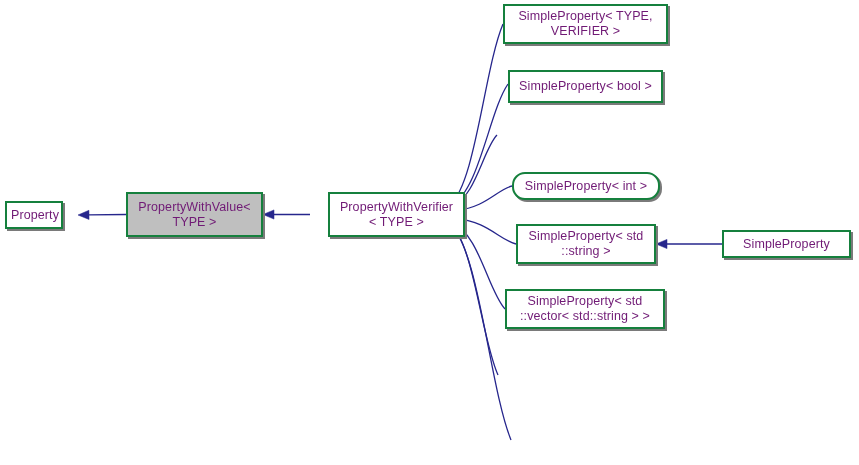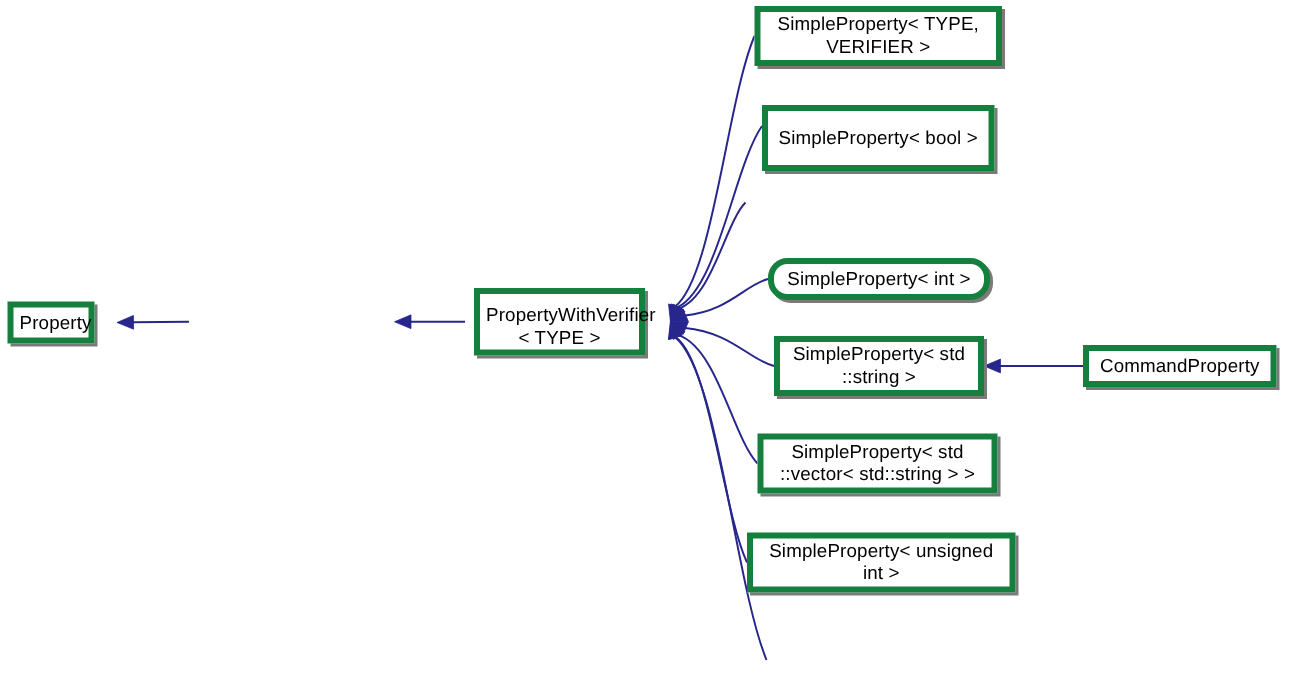--- a/index.html
+++ b/index.html
@@ -20,23 +20,23 @@
     position: absolute;
     left: 0;
     top: 0;
     width: 859px;
     height: 465px;
     pointer-events: none;
   }
   .node {
     position: absolute;
     box-sizing: border-box;
-    border: 4px solid #15803d;
+    border: 2px solid #15803d;
     background: #ffffff;
-    color: #000000;
+    color: #701a75;
     font-size: 12.5px;
     line-height: 15px;
     text-align: center;
     display: flex;
     align-items: center;
     justify-content: center;
     white-space: pre-line;
     letter-spacing: 0.1px;
     box-shadow: 2px 2px 0 0 #7a7a7a;
     z-index: 2;
@@ -73,26 +73,26 @@
       <path d="M 666.5 244 L 722 244" fill="none" stroke="#26268c" stroke-width="1.3"></path>
       <polygon points="0,0 11,-4.6 11,4.6" fill="#26268c" stroke="#26268c" stroke-width="0.5" transform="translate(656,244) rotate(0)"></polygon>
       <path d="M 452.49245203004233 223.44890891101724 C 478.59245203004235 232.89890891101723, 488.4524520300423 291.48890891101723, 505 309" fill="none" stroke="#26268c" stroke-width="1.3"></path>
       <polygon points="0,0 11,-4.6 11,4.6" fill="#26268c" stroke="#26268c" stroke-width="0.5" transform="translate(447,214.5) rotate(58.46020322240016)"></polygon>
       <path d="M 450.1797779330155 224.50694820096055 C 473.1297779330155 240.55694820096056, 481.7997779330155 340.06694820096055, 498 375" fill="none" stroke="#26268c" stroke-width="1.3"></path>
       <polygon points="0,0 11,-4.6 11,4.6" fill="#26268c" stroke="#26268c" stroke-width="0.5" transform="translate(447,214.5) rotate(72.37198063218037)"></polygon>
       <path d="M 449.86681880215014 224.60105687320086 C 478.66681880215015 247.15105687320087, 489.54681880215014 386.96105687320085, 511 440" fill="none" stroke="#26268c" stroke-width="1.3"></path>
       <polygon points="0,0 11,-4.6 11,4.6" fill="#26268c" stroke="#26268c" stroke-width="0.5" transform="translate(447,214.5) rotate(74.15532906917178)"></polygon>
     </svg>
 <div class="node" style="left: 5px; top: 201px; width: 58px; height: 28px;"><span class="node-label">Property</span></div>
-    <div class="node" style="left: 316px; top: 192px; width: 114px; height: 45px; align-items: flex-end;"><span class="node-label">PropertyWithVerifier
+    <div class="node highlight" style="left: 126px; top: 192px; width: 137px; height: 45px;"><span class="node-label">PropertyWithValue&lt;
+TYPE &gt;</span></div>
+    <div class="node" style="left: 328px; top: 192px; width: 137px; height: 45px;"><span class="node-label">PropertyWithVerifier
 &lt; TYPE &gt;</span></div>
     <div class="node" style="left: 503px; top: 4px; width: 165px; height: 40px;"><span class="node-label">SimpleProperty&lt; TYPE,
 VERIFIER &gt;</span></div>
-    <div class="node" style="left: 508px; top: 70px; width: 155px; height: 44px;"><span class="node-label">SimpleProperty&lt; bool &gt;</span></div>
+    <div class="node" style="left: 508px; top: 70px; width: 155px; height: 33px;"><span class="node-label">SimpleProperty&lt; bool &gt;</span></div>
     <div class="node" style="left: 512px; top: 172px; width: 148px; height: 28px; border-radius: 13px;"><span class="node-label">SimpleProperty&lt; int &gt;</span></div>
     <div class="node" style="left: 516px; top: 224px; width: 140px; height: 40px;"><span class="node-label">SimpleProperty&lt; std
 ::string &gt;</span></div>
-    <div class="node" style="left: 722px; top: 230px; width: 129px; height: 28px;"><span class="node-label">CommandProperty</span></div>
+    <div class="node" style="left: 722px; top: 230px; width: 129px; height: 28px;"><span class="node-label">SimpleProperty</span></div>
     <div class="node" style="left: 505px; top: 289px; width: 160px; height: 40px;"><span class="node-label">SimpleProperty&lt; std
 ::vector&lt; std::string &gt; &gt;</span></div>
-    <div class="node" style="left: 498px; top: 355px; width: 179px; height: 40px;"><span class="node-label">SimpleProperty&lt; unsigned
-int &gt;</span></div>
   </div>
 
 </body></html>

